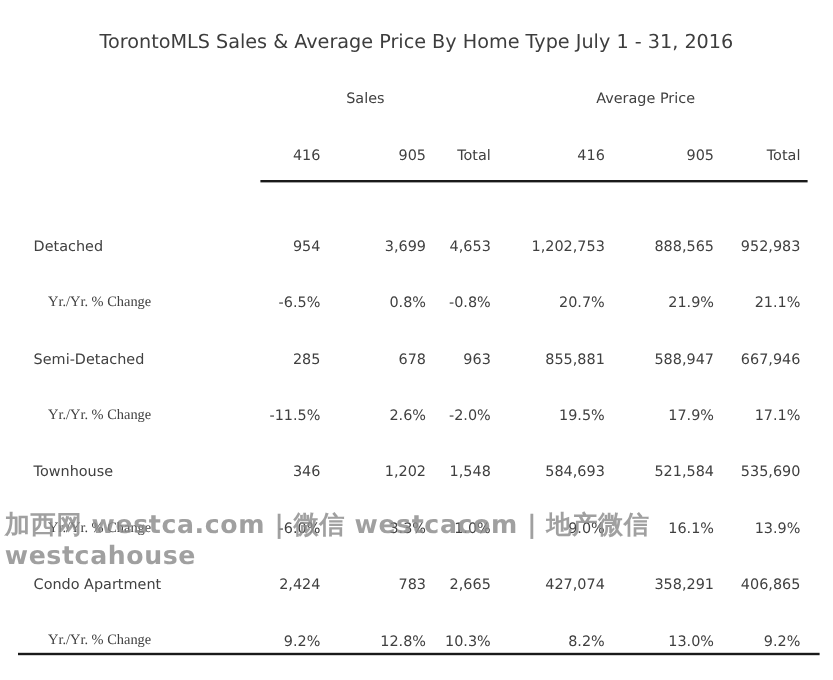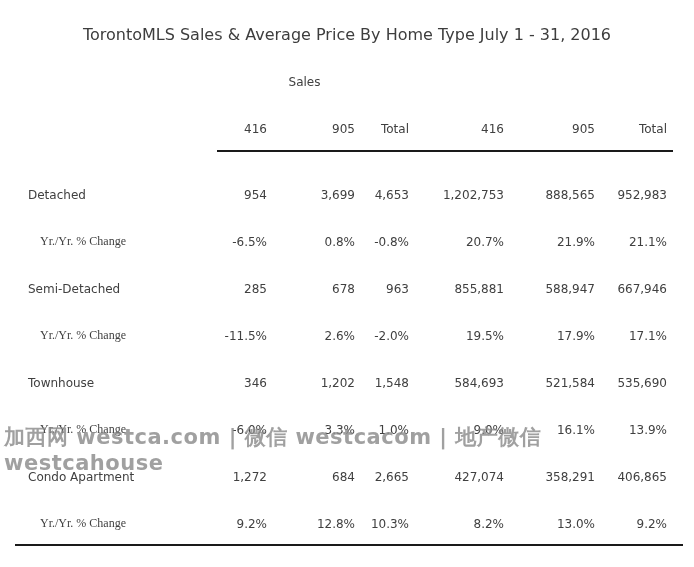--- a/index.html
+++ b/index.html
@@ -41,21 +41,21 @@
   .group-span-sales { grid-column: 2 / 5; text-align: center; }
   .group-span-avg   { grid-column: 5 / 8; text-align: center; }
   .header-rule {
     position: absolute;
     top: 150px;
     left: 217px;
     width: 456px;
     height: 2px;
     background: #1a1a1a;
   }
-  .data-rows { padding-top: 19px; }
+  .data-rows { padding-top: 29px; }
   .bottom-rule {
     position: absolute;
     top: 544px;
     left: 15px;
     width: 668px;
     height: 2px;
     background: #1a1a1a;
   }
   .watermark {
     position: absolute;
@@ -77,20 +77,21 @@
 
 <div class="page">
 
   <div class="title">TorontoMLS Sales &amp; Average Price  By Home Type July 1 - 31, 2016</div>
 
   <div class="table-area">
 
     <div class="row">
       <div class="cell label"></div>
       <div class="cell group-span-sales">Sales</div>
+      <div class="cell group-span-avg">Average Price</div>
     </div>
 
     <div class="row">
       <div class="cell label"></div>
       <div class="cell">416</div>
       <div class="cell">905</div>
       <div class="cell">Total</div>
       <div class="cell">416</div>
       <div class="cell">905</div>
       <div class="cell">Total</div>
@@ -150,22 +151,22 @@
         <div class="cell">-6.0%</div>
         <div class="cell">3.3%</div>
         <div class="cell">1.0%</div>
         <div class="cell">9.0%</div>
         <div class="cell">16.1%</div>
         <div class="cell">13.9%</div>
       </div>
 
       <div class="row">
         <div class="cell label">Condo Apartment</div>
-        <div class="cell">1,272</div>
-        <div class="cell">684</div>
+        <div class="cell">2,424</div>
+        <div class="cell">783</div>
         <div class="cell">2,665</div>
         <div class="cell">427,074</div>
         <div class="cell">358,291</div>
         <div class="cell">406,865</div>
       </div>
       <div class="row">
         <div class="cell label indent">Yr./Yr. % Change</div>
         <div class="cell">9.2%</div>
         <div class="cell">12.8%</div>
         <div class="cell">10.3%</div>

